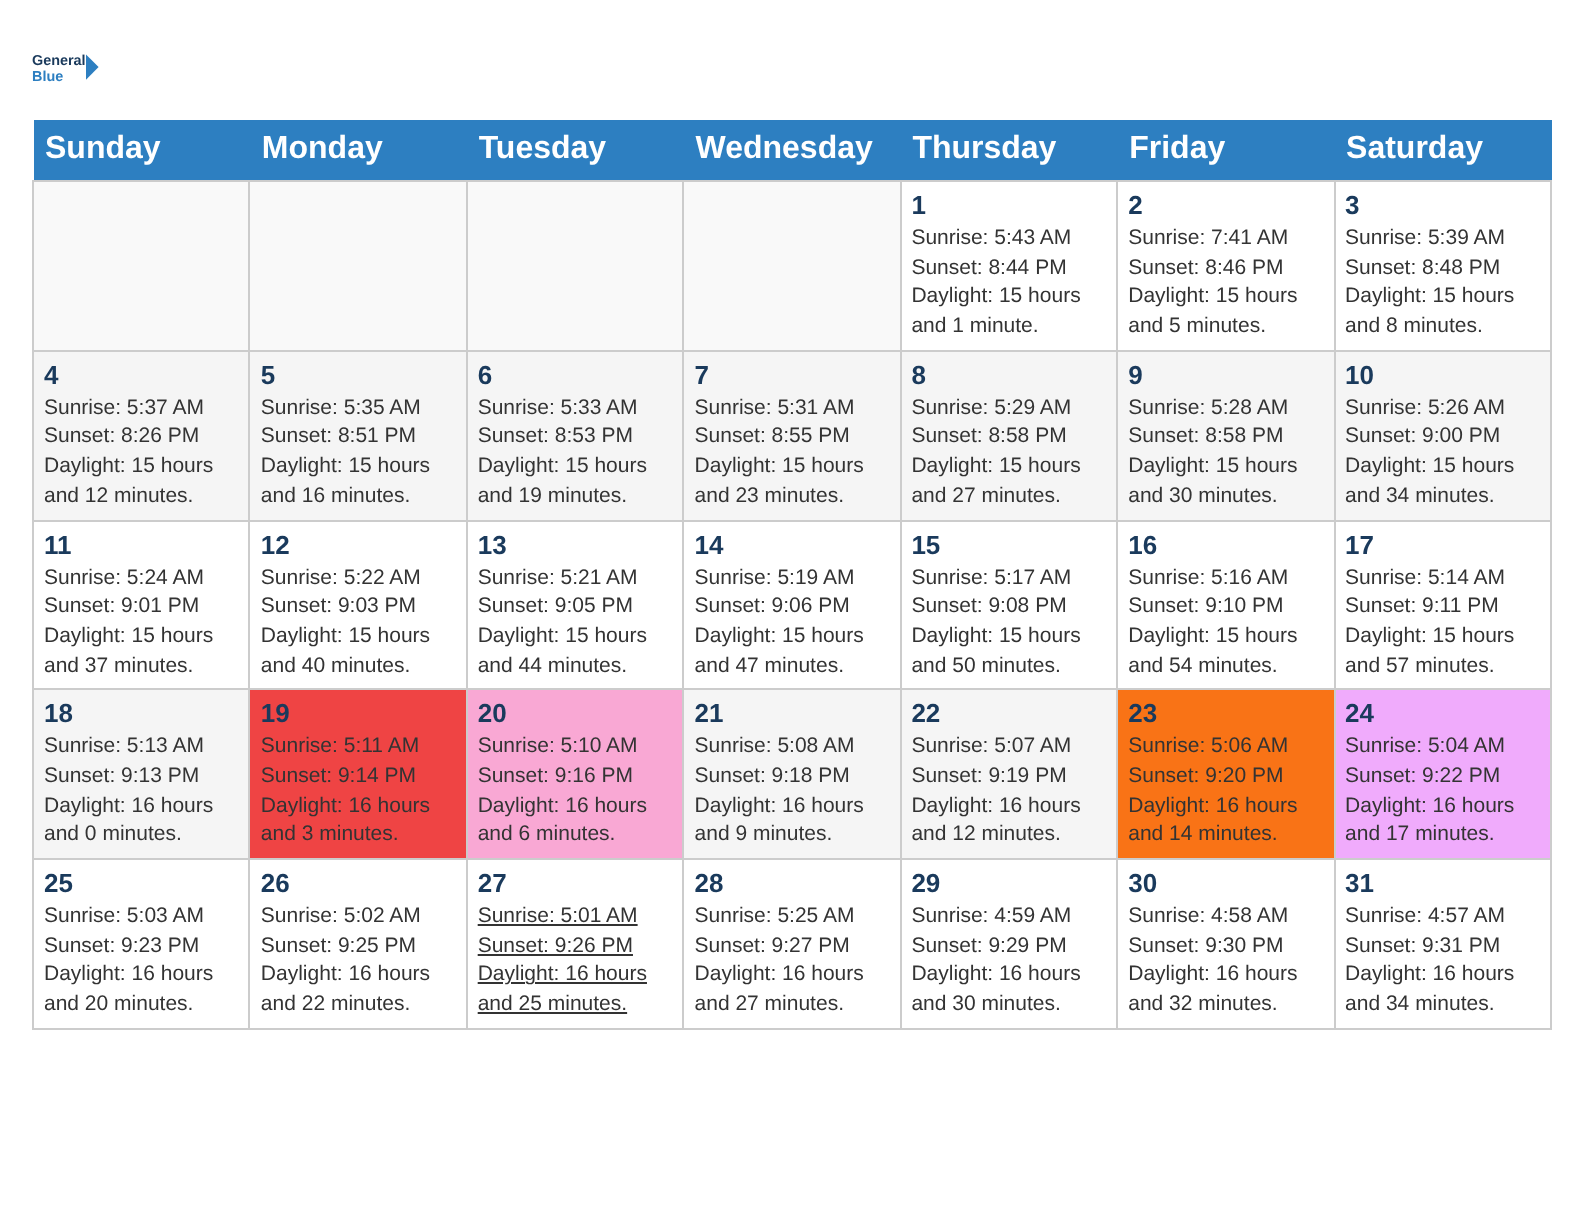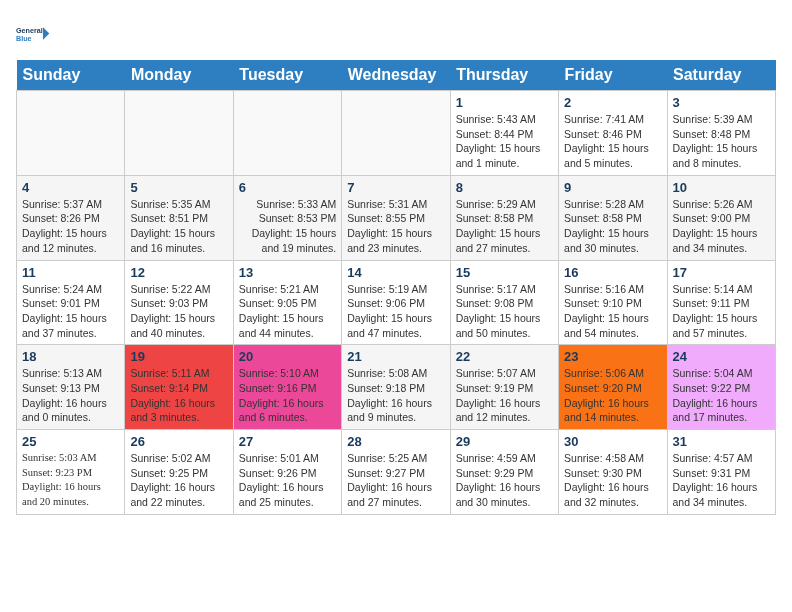--- a/index.html
+++ b/index.html
@@ -136,21 +136,21 @@
         </td>
         <td style="background: rgb(245, 245, 245);">
           <div class="day-num">5</div>
           <div class="day-info" style="white-space: pre-line;">Sunrise: 5:35 AM
 Sunset: 8:51 PM
 Daylight: 15 hours
 and 16 minutes.</div>
         </td>
         <td style="background: rgb(245, 245, 245);">
           <div class="day-num">6</div>
-          <div class="day-info" style="white-space: pre-line; text-align: right;">Sunrise: 5:33 AM
+          <div class="day-info" style="white-space: pre-line;">Sunrise: 5:33 AM
 Sunset: 8:53 PM
 Daylight: 15 hours
 and 19 minutes.</div>
         </td>
         <td style="background: rgb(245, 245, 245);">
           <div class="day-num">7</div>
           <div class="day-info" style="white-space: pre-line;">Sunrise: 5:31 AM
 Sunset: 8:55 PM
 Daylight: 15 hours
 and 23 minutes.</div>
@@ -236,21 +236,21 @@
 Daylight: 16 hours
 and 0 minutes.</div>
         </td>
         <td style="background: #ef4444;">
           <div class="day-num">19</div>
           <div class="day-info" style="white-space: pre-line;">Sunrise: 5:11 AM
 Sunset: 9:14 PM
 Daylight: 16 hours
 and 3 minutes.</div>
         </td>
-        <td style="background: #ec4899;">
+        <td style="background: #f9a8d4;">
           <div class="day-num">20</div>
           <div class="day-info" style="white-space: pre-line;">Sunrise: 5:10 AM
 Sunset: 9:16 PM
 Daylight: 16 hours
 and 6 minutes.</div>
         </td>
         <td style="background: rgb(245, 245, 245);">
           <div class="day-num">21</div>
           <div class="day-info" style="white-space: pre-line;">Sunrise: 5:08 AM
 Sunset: 9:18 PM
@@ -275,35 +275,35 @@
           <div class="day-num">24</div>
           <div class="day-info" style="white-space: pre-line;">Sunrise: 5:04 AM
 Sunset: 9:22 PM
 Daylight: 16 hours
 and 17 minutes.</div>
         </td>
       </tr>
       <tr style="background: rgb(255, 255, 255);">
         <td>
           <div class="day-num">25</div>
-          <div class="day-info" style="white-space: pre-line; font-family: Liberation Serif, serif;">Sunrise: 5:03 AM
+          <div class="day-info" style="white-space: pre-line;">Sunrise: 5:03 AM
 Sunset: 9:23 PM
 Daylight: 16 hours
 and 20 minutes.</div>
         </td>
         <td>
           <div class="day-num">26</div>
           <div class="day-info" style="white-space: pre-line;">Sunrise: 5:02 AM
 Sunset: 9:25 PM
 Daylight: 16 hours
 and 22 minutes.</div>
         </td>
         <td>
           <div class="day-num">27</div>
-          <div class="day-info" style="white-space: pre-line;">Sunrise: 5:01 AM
+          <div class="day-info" style="white-space: pre-line; text-decoration: underline;">Sunrise: 5:01 AM
 Sunset: 9:26 PM
 Daylight: 16 hours
 and 25 minutes.</div>
         </td>
         <td>
           <div class="day-num">28</div>
           <div class="day-info" style="white-space: pre-line;">Sunrise: 5:25 AM
 Sunset: 9:27 PM
 Daylight: 16 hours
 and 27 minutes.</div>

